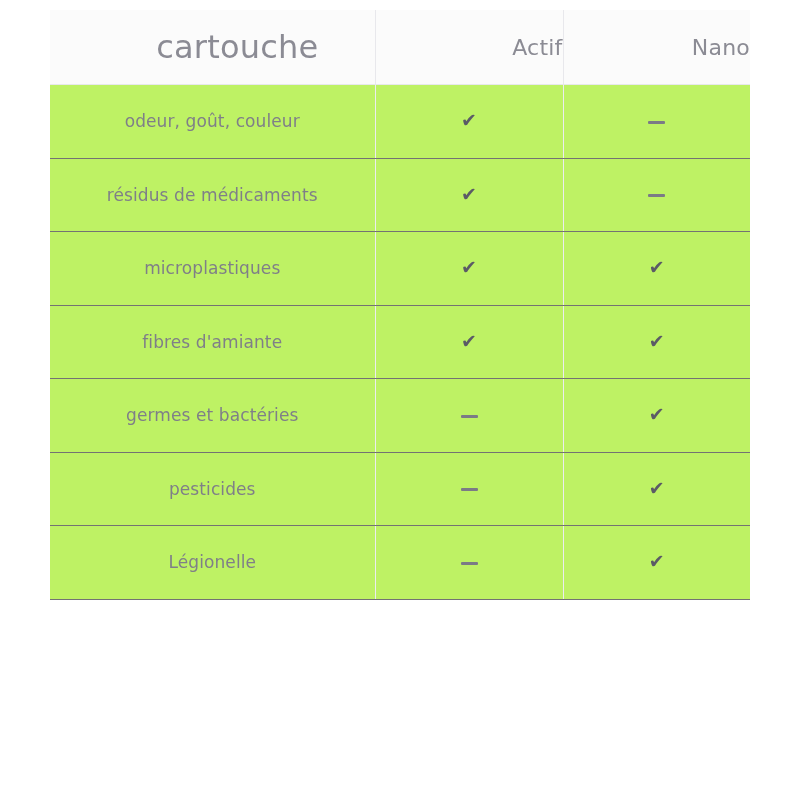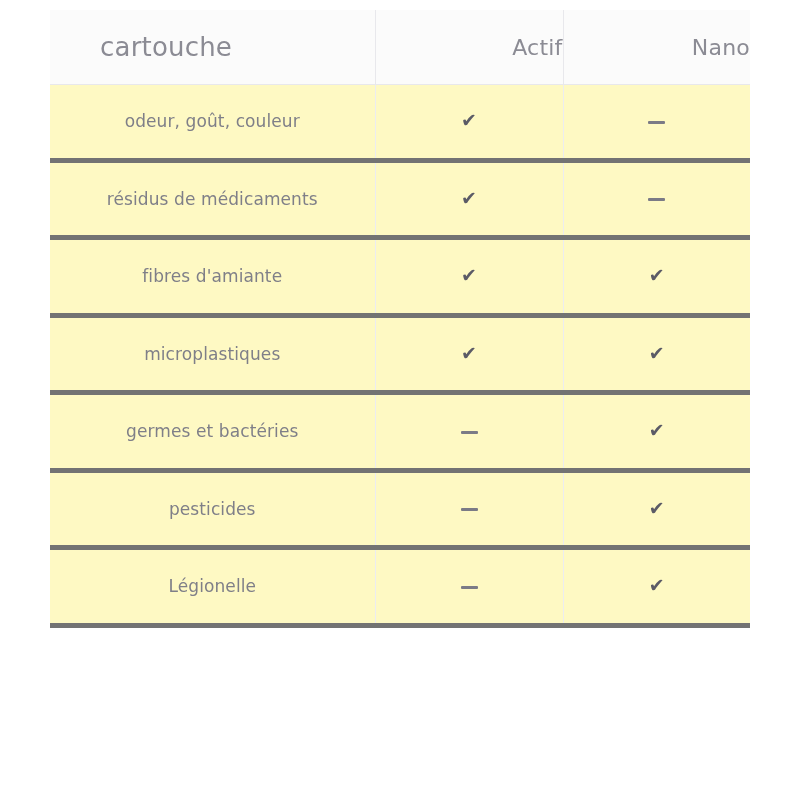--- a/index.html
+++ b/index.html
@@ -35,41 +35,41 @@
     background: #fbfbfb;
     font-weight: 400;
     color: #8d8d96;
     border-bottom: 1px solid #e8e8ec;
     height: 74px;
     vertical-align: middle;
     padding: 0;
   }
 
   thead th.h-feature {
-    text-align: left;
+    text-align: center;
     padding-left: 50px;
-    font-size: 26px;
+    font-size: 32px;
     color: #8b8b94;
     letter-spacing: 0.2px;
   }
 
   thead th.h-col {
     text-align: right;
     font-size: 22px;
     color: #8b8b94;
     border-left: 1px solid #e8e8ec;
     letter-spacing: 0.2px;
   }
 
   tbody td {
     height: 72.5px;
     padding: 0;
-    border-bottom: 5px solid #737373;
+    border-bottom: 1px solid #737373;
     vertical-align: middle;
-    background: #fef9c3;
+    background: #bef264;
   }
 
   tbody td.feature {
     text-align: center;
     font-size: 17px;
     color: #7f7f88;
     padding: 0 14px;
     letter-spacing: 0.1px;
   }
 
@@ -122,27 +122,27 @@
 
 
 
       <tr>
         <td class="feature">résidus de médicaments</td>
         <td class="mark"><span class="check">✔</span></td>
         <td class="mark"><span class="dash"></span></td>
       </tr>
 
       <tr>
-        <td class="feature">fibres d'amiante</td>
+        <td class="feature">microplastiques</td>
         <td class="mark"><span class="check">✔</span></td>
         <td class="mark"><span class="check">✔</span></td>
       </tr>
 
       <tr>
-        <td class="feature">microplastiques</td>
+        <td class="feature">fibres d'amiante</td>
         <td class="mark"><span class="check">✔</span></td>
         <td class="mark"><span class="check">✔</span></td>
       </tr>
 
       <tr>
         <td class="feature">germes et bactéries</td>
         <td class="mark"><span class="dash"></span></td>
         <td class="mark"><span class="check">✔</span></td>
       </tr>
 

